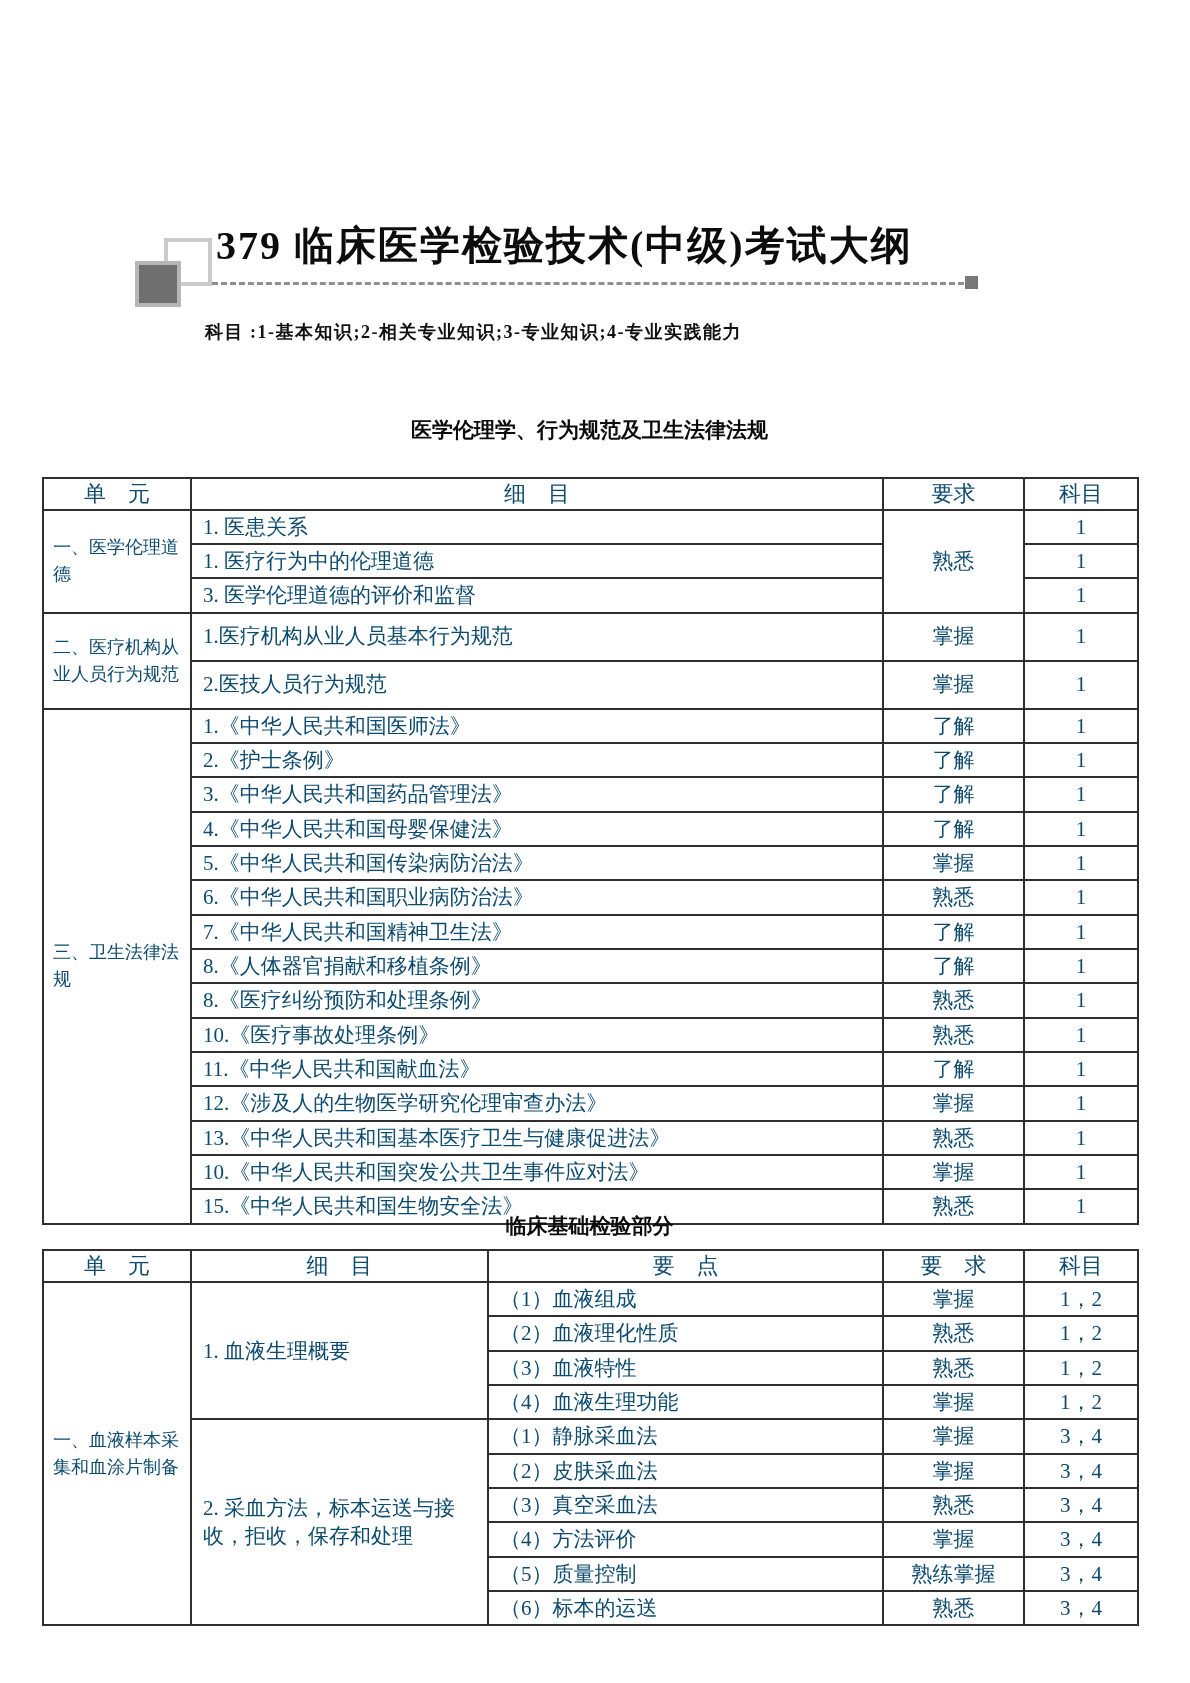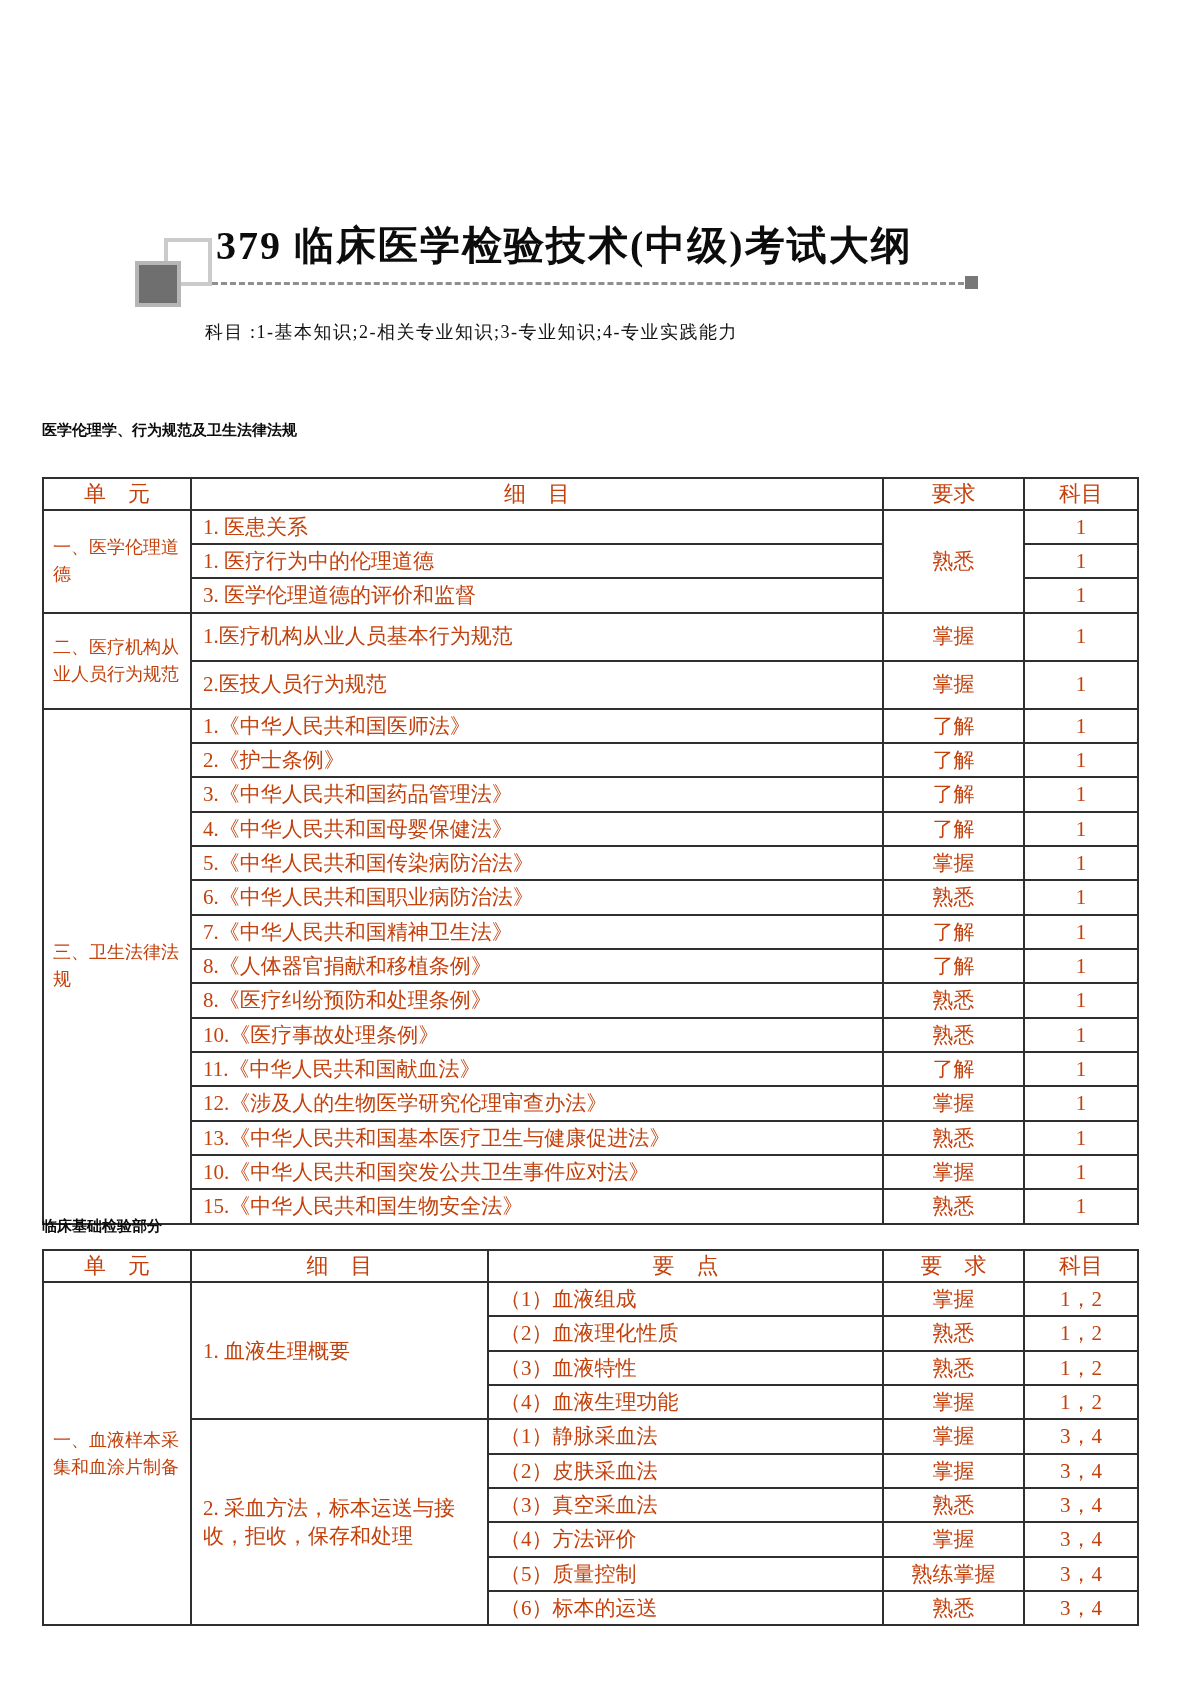--- a/index.html
+++ b/index.html
@@ -12,32 +12,32 @@
   .deco-solid{position:absolute;left:135px;top:261px;width:38px;height:38px;
               background:#6f6f6f;border:4px solid #b6b6b6;z-index:2;}
   .page-title{position:absolute;left:216px;top:222px;z-index:3;
               font-family:Liberation Serif, serif;font-weight:700;
               font-size:40px;line-height:48px;letter-spacing:2px;color:#0c0c0c;white-space:nowrap;}
   .dotted-rule{position:absolute;left:212px;top:282px;width:752px;height:0;
                border-top:3px dashed #8f8f8f;z-index:0;}
   .rule-end-square{position:absolute;left:965px;top:276px;width:13px;height:13px;
                    background:#787878;z-index:1;}
   .subtitle{position:absolute;left:205px;top:320px;font-size:18px;letter-spacing:1.5px;
-            color:#111;white-space:nowrap;}
+            color:#111;white-space:nowrap;font-weight:bold;}
 
   
-  .section-title{position:absolute;left:42px;width:1095px;
+  .section-title{position:absolute;left:42px;width:1095px;text-align:center;
                  font-family:"Liberation Sans", sans-serif;font-weight:700;
-                 font-size:15px;line-height:30px;color:#0c0c0c;}
+                 font-size:21px;line-height:30px;color:#0c0c0c;}
   .t1-title{top:415px;}
   .t2-title{top:1211px;}
 
   
   .doc-table{position:absolute;left:42px;border-collapse:collapse;table-layout:fixed;
-             background:#fff;font-family:"Liberation Serif", serif;color:#c2410c;}
+             background:#fff;font-family:"Liberation Serif", serif;color:#0c4a6e;}
   .t1{top:477px;width:1095px;}
   .t2{top:1249px;width:1095px;}
   .doc-table th,.doc-table td{border:2px solid #2f2f2f;overflow:hidden;
              font-size:21px;line-height:1.25;vertical-align:middle;font-weight:normal;}
   .doc-table th{font-size:22px;text-align:center;padding:1px 2px;}
   td.unit{font-size:18px;text-align:left;padding:20px 9px;line-height:1.5;}
   td.item{text-align:left;padding:2px 6px 2px 11px;line-height:1.35;border-radius:6px;}
   td.req,td.subj{text-align:center;padding:2px 2px;}
 
   tr.h31{height:31px;} tr.h33{height:33px;} tr.h47{height:47px;}

